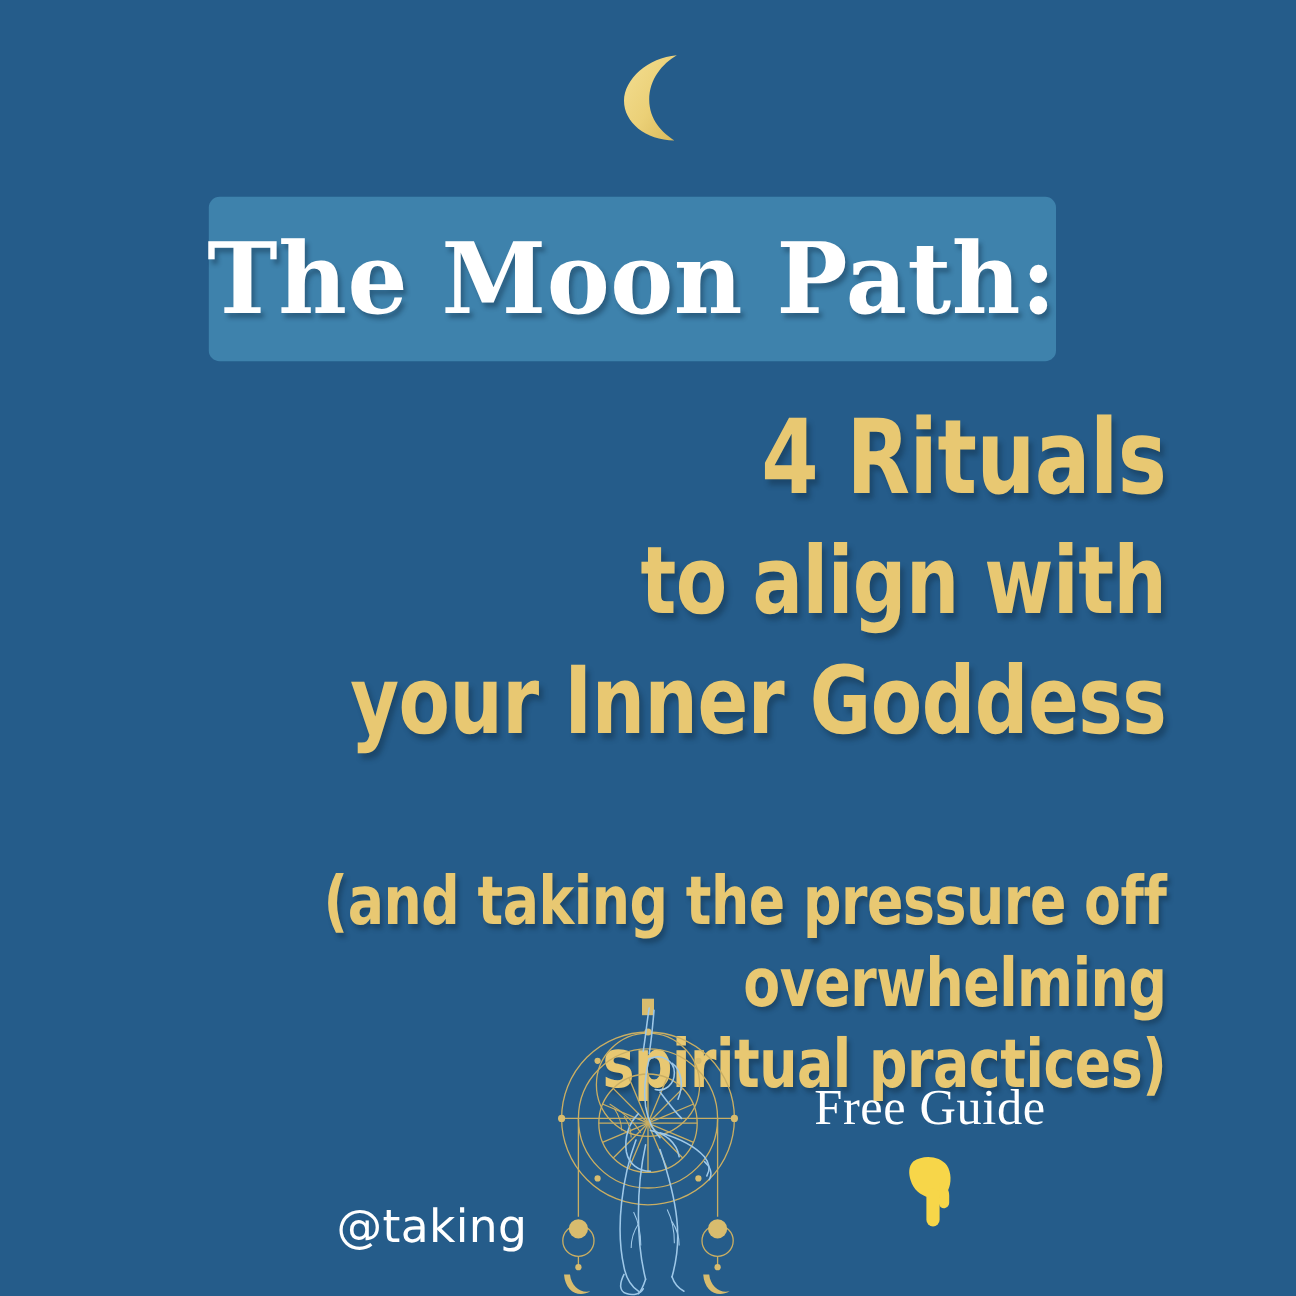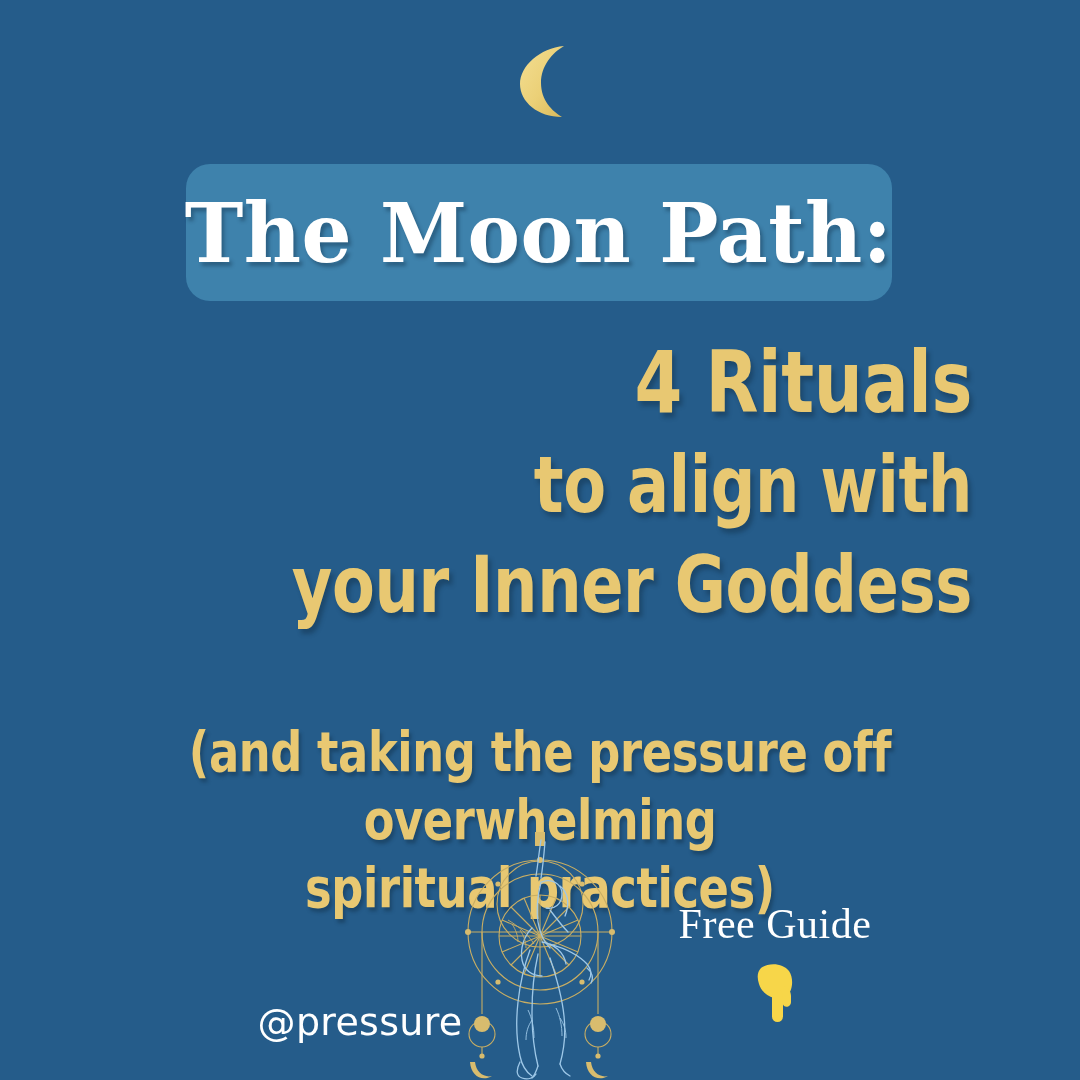--- a/index.html
+++ b/index.html
@@ -27,24 +27,24 @@
   
   .moon-icon {
     position:absolute;
     left:494px; top:38px;
     width:92px; height:86px;
   }
 
   
   .title-banner {
     position:absolute;
-    left:186px; top:164px;
+    left:174px; top:164px;
     width:706px; height:137px;
     background:#3E82AC;
-    border-radius:24px;
+    border-radius:9px;
     display:flex;
     align-items:center;
     justify-content:center;
   }
 
   .title-text {
     font-family:"DejaVu Serif", serif;
     font-weight:700;
     font-size:82px;
     line-height:1;
@@ -75,21 +75,21 @@
 
   .hl-1 { font-size:86px; line-height:92px; margin-bottom:14px; }
   .hl-2 { font-size:78px; line-height:86px; margin-bottom:14px; }
   .hl-3 { font-size:78px; line-height:86px; }
 
   
   .subnote {
     position:absolute;
     left:0; top:718px;
     width:1080px;
-    text-align:center;
+    text-align:right;
   }
 
   .subnote-line {
     display:block;
     color:#E8C872;
     font-family:"DejaVu Sans", sans-serif;
     font-weight:700;
     font-size:56px;
     line-height:68px;
     letter-spacing:-0.5px;
@@ -293,15 +293,15 @@
                    C 38 36, 31 38, 25 36 C 18 34, 12 29, 10 22
                    C 8 16, 8 10, 12 6 Z"></path>
           <rect x="23" y="28" width="11" height="32" rx="5.5"></rect>
           <path d="M34 24 C 39 25, 42 29, 42 34 L 42 40 C 42 44, 38 46, 35 44
                    C 33 42, 33 38, 34 34 Z"></path>
         </g>
       </svg>
     </span>
   </div>
 
-  <div class="handle">@pressure</div>
+  <div class="handle">@taking</div>
 
 </div>
 
 </body></html>

